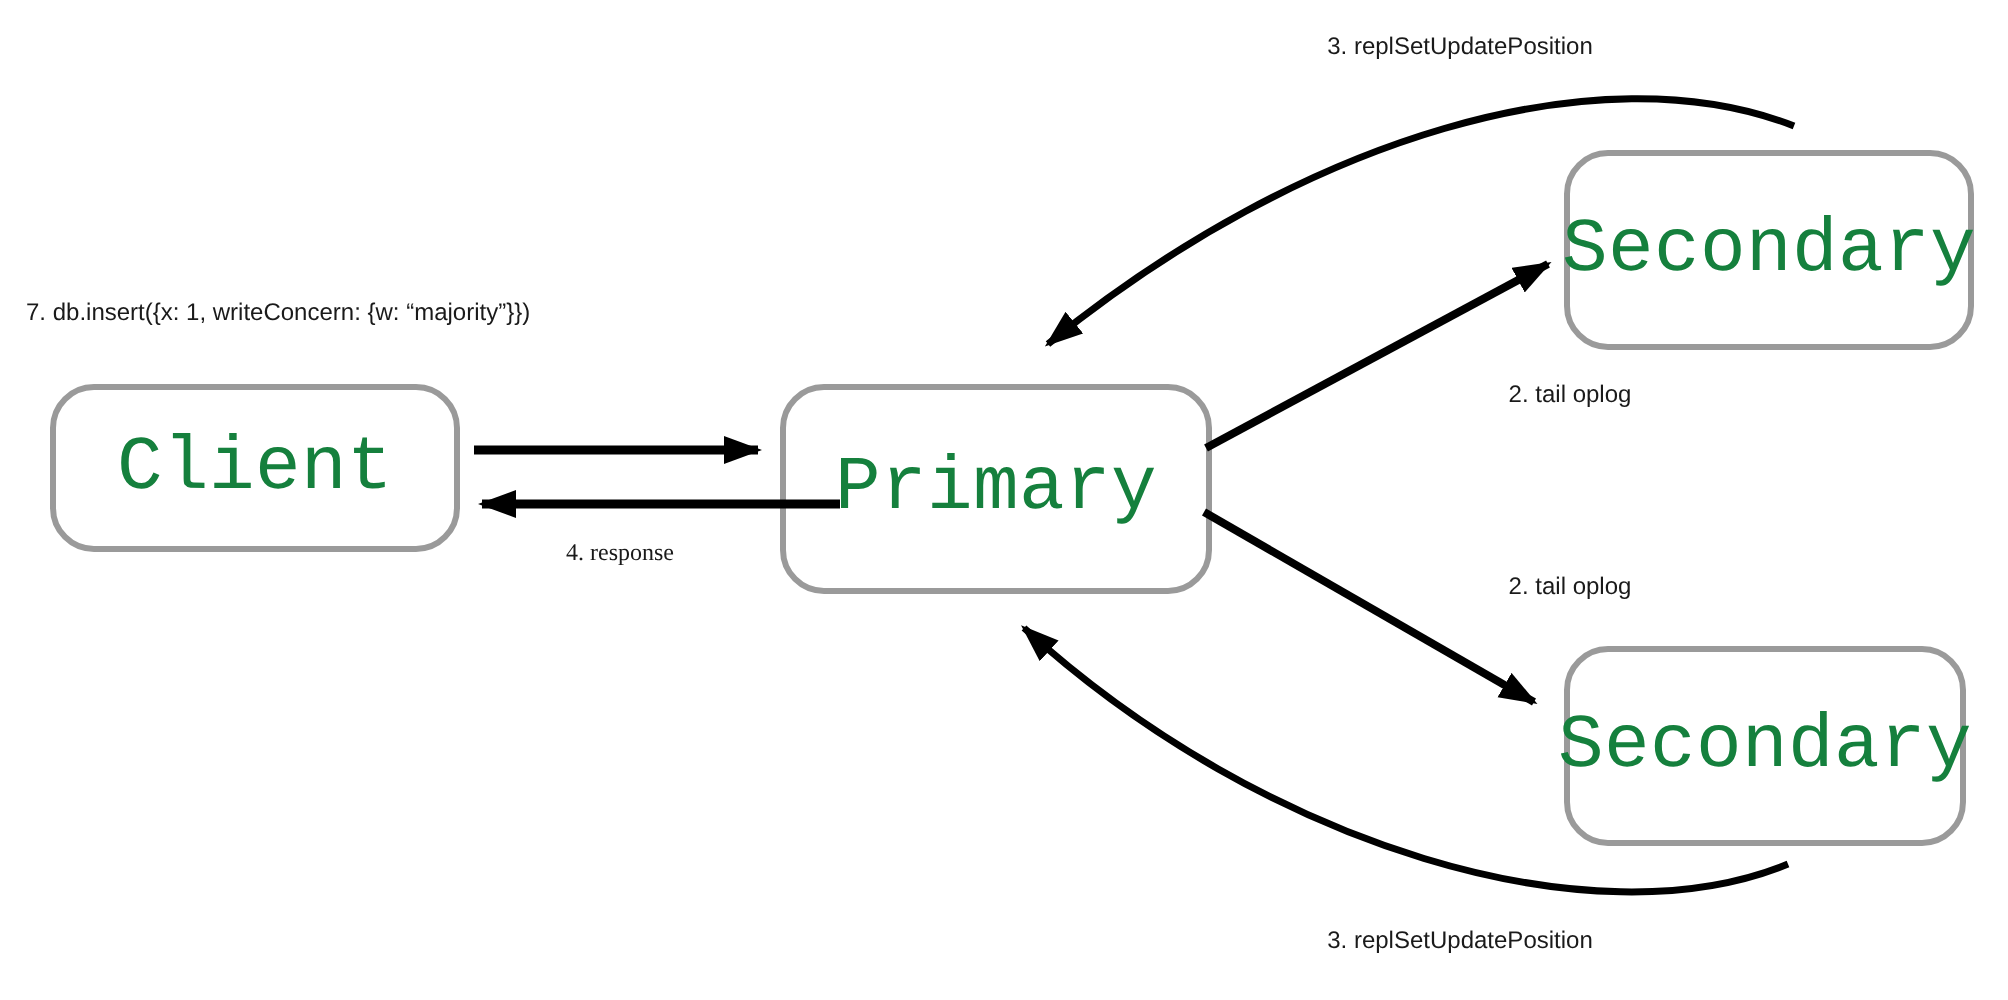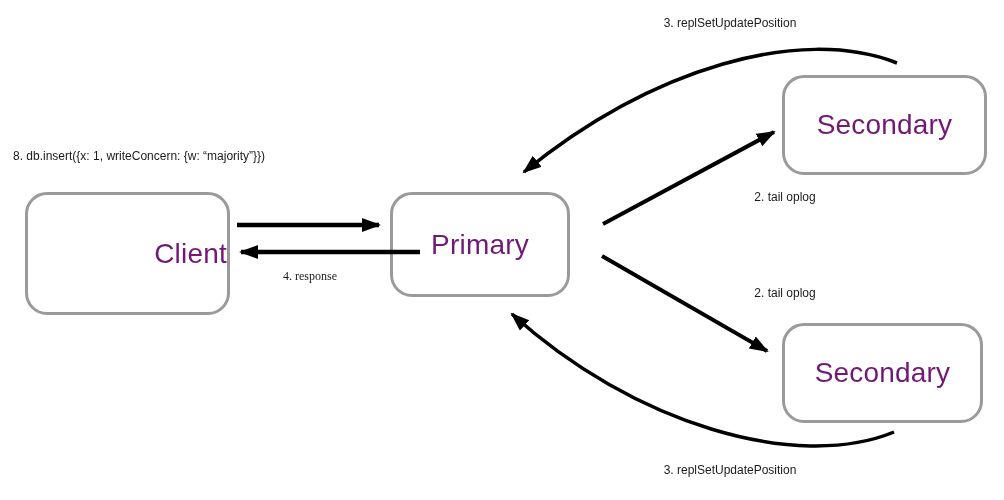--- a/index.html
+++ b/index.html
@@ -15,24 +15,25 @@
     position: absolute;
     background: #ffffff;
     border: 3px solid #9a9a9a;
     border-radius: 22px;
     display: flex;
     align-items: center;
     justify-content: center;
     box-sizing: border-box;
   }
   .node .node-label {
-    font-size: 28px;
-    color: #701a75;
+    font-size: 38px;
+    color: #15803d;
     letter-spacing: 0.2px;
     white-space: nowrap;
+    font-family: Liberation Mono, monospace;
   }
   .edge-label {
     position: absolute;
     font-size: 12px;
     color: #1a1a1a;
     white-space: nowrap;
     line-height: 1.2;
   }
   .centered { transform: translateX(-50%); }
   svg.arrows {
@@ -48,25 +49,25 @@
   }
   .arrow.straight { stroke-width: 4.5px; }
   .arrow.diagonal { stroke-width: 4px; }
   .arrow.curved { stroke-width: 3.5px; }
 </style>
 </head>
 <body>
 
 <div class="diagram">
 
-  <div class="node" style="left:25px; top:192px; width:205px; height:123px;justify-content:flex-end;">
+  <div class="node" style="left:25px; top:192px; width:205px; height:84px;">
     <span class="node-label">Client</span>
   </div>
 
-  <div class="node" style="left:390px; top:192px; width:180px; height:105px;">
+  <div class="node" style="left:390px; top:192px; width:216px; height:105px;">
     <span class="node-label">Primary</span>
   </div>
 
   <div class="node" style="left:782px; top:75px; width:205px; height:100px;">
     <span class="node-label">Secondary</span>
   </div>
 
   <div class="node" style="left:782px; top:323px; width:201px; height:100px;">
     <span class="node-label">Secondary</span>
   </div>
@@ -84,21 +85,21 @@
 
     <line class="arrow diagonal" x1="603" y1="224" x2="774" y2="132" marker-end="url(#ah)"></line>
 
     <line class="arrow diagonal" x1="602" y1="256" x2="767" y2="351" marker-end="url(#ah)"></line>
 
     <path class="arrow curved" d="M 897,63 C 800,25 652,68 524,172" marker-end="url(#ah)"></path>
 
     <path class="arrow curved" d="M 894,432 C 797,472 633,424 512,314" marker-end="url(#ah)"></path>
   </svg>
 
-  <div class="edge-label" style="left:13px; top:149px;">8. db.insert({x: 1, writeConcern: {w: “majority”}})</div>
+  <div class="edge-label" style="left:13px; top:149px;">7. db.insert({x: 1, writeConcern: {w: “majority”}})</div>
 
   <div class="edge-label centered" style="left:310px; top:269px;font-family:Liberation Serif, serif;">4. response</div>
 
   <div class="edge-label centered" style="left:785px; top:190px;">2. tail oplog</div>
 
   <div class="edge-label centered" style="left:785px; top:286px;">2. tail oplog</div>
 
   <div class="edge-label centered" style="left:730px; top:16px;">3. replSetUpdatePosition</div>
 
   <div class="edge-label centered" style="left:730px; top:463px;">3. replSetUpdatePosition</div>

